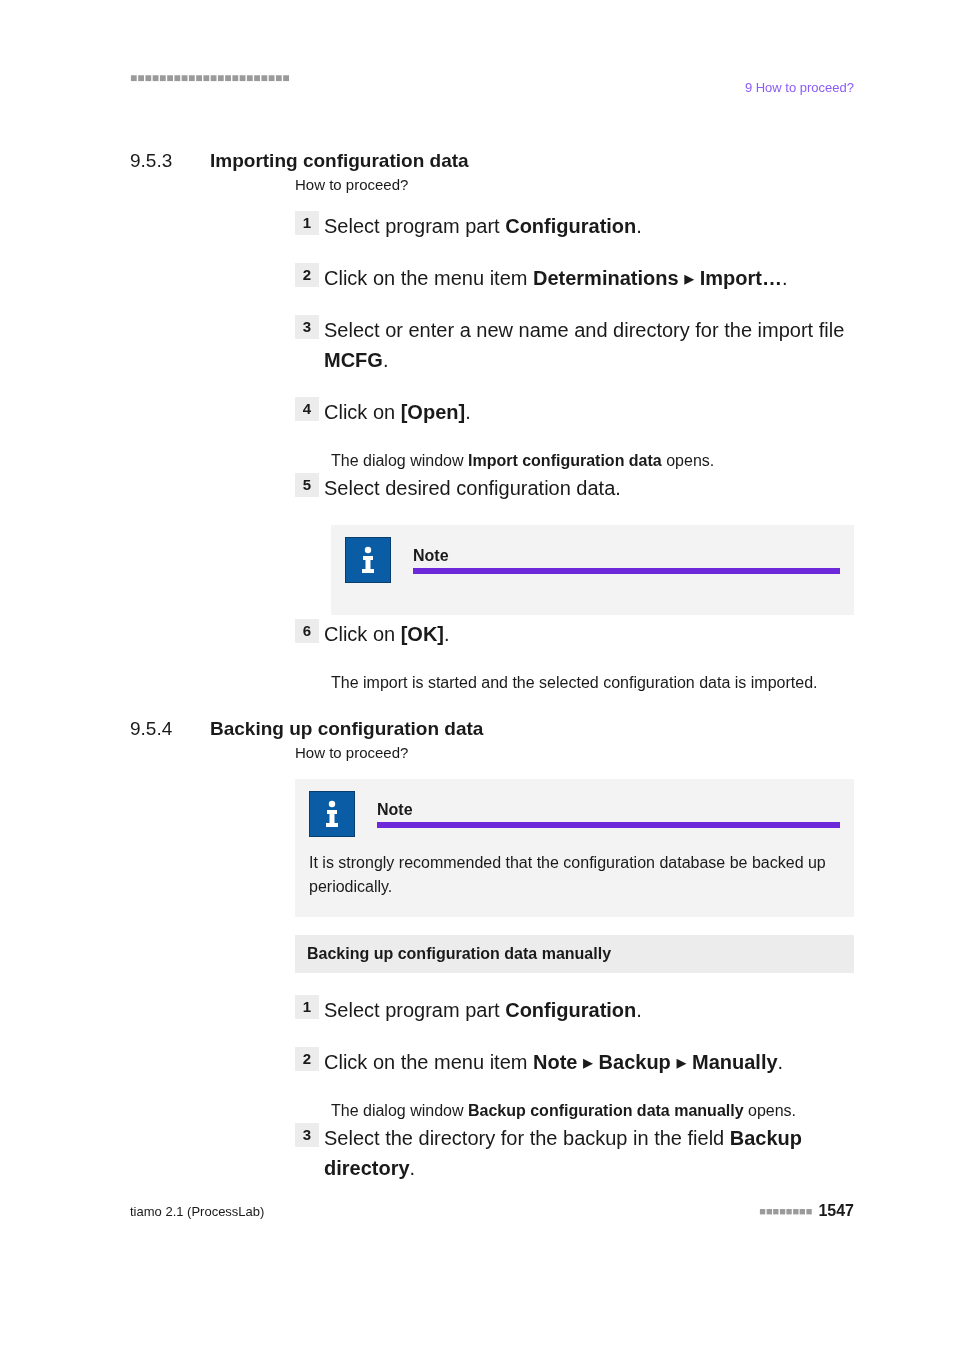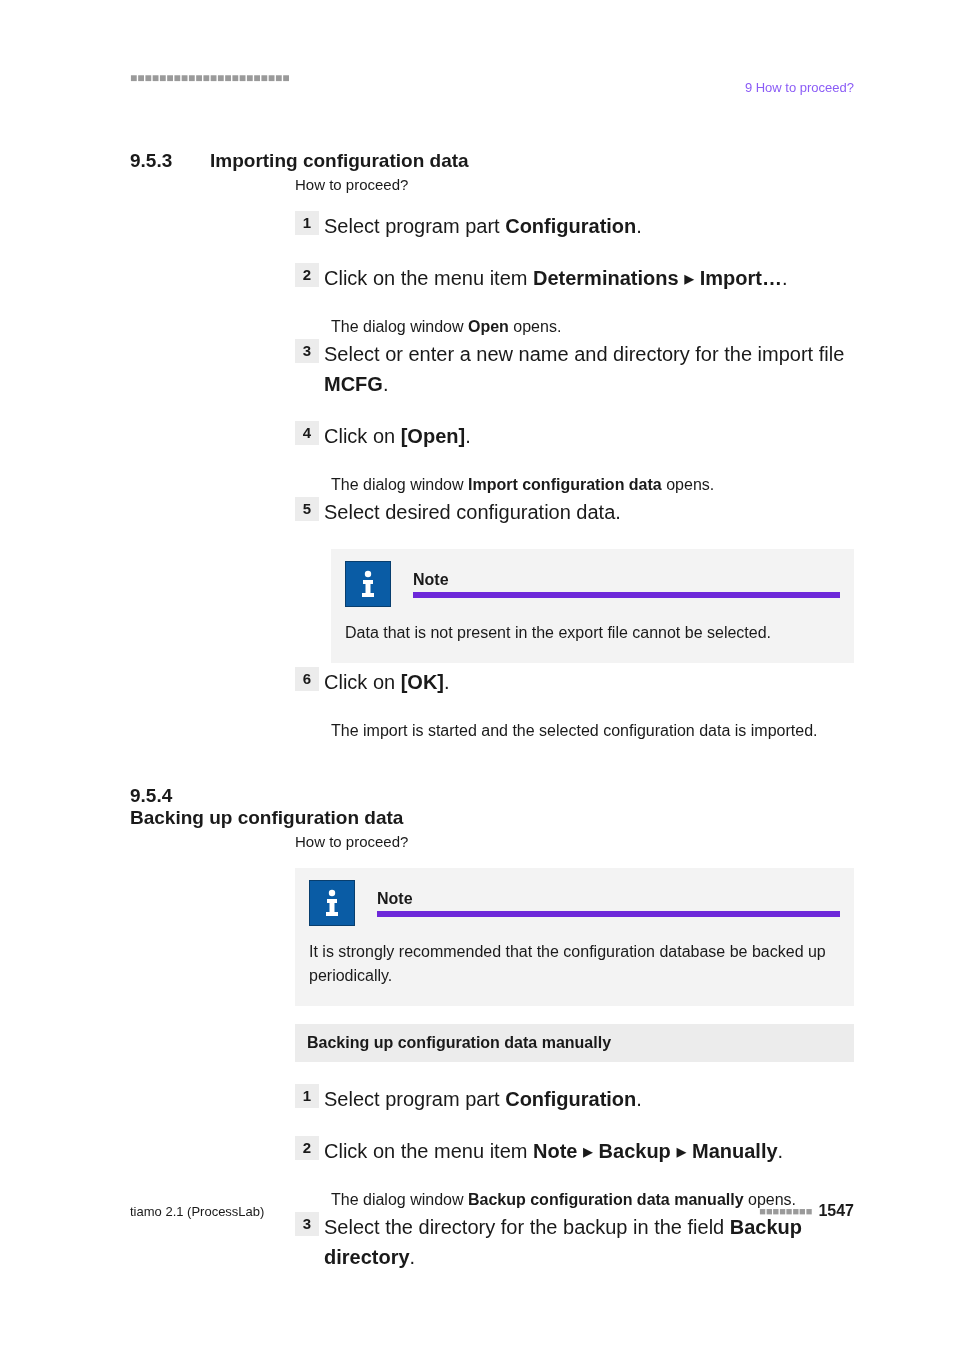--- a/index.html
+++ b/index.html
@@ -32,21 +32,21 @@
     color: #8b5cf6;
     margin-top: 20px;
   }
   .section-row {
     display: flex;
     align-items: baseline;
     margin-bottom: 4px;
   }
   .section-num {
     width: 80px;
-    font-weight: 700;
+    font-weight: 400;
     font-size: 19px;
   }
   .section-title {
     font-weight: 700;
     font-size: 19px;
   }
   .subtitle {
     margin-left: 165px;
     font-size: 15px;
     margin-bottom: 18px;
@@ -181,21 +181,20 @@
           <div class="step-num">1</div>
           <div class="step-text">Select program part <b>Configuration</b>.</div>
         </div>
       </div>
       <div class="step-block">
         <div class="step-row">
           <div class="step-num">2</div>
           <div class="step-text">Click on the menu item <b>Determinations</b> ▸ <b>Import…</b>.</div>
         </div>
       </div>
-      <div class="step-sub">The dialog window <b>Open</b> opens.</div>
       <div class="step-block">
         <div class="step-row">
           <div class="step-num">3</div>
           <div class="step-text">Select or enter a new name and directory for the import file <b>MCFG</b>.</div>
         </div>
       </div>
       <div class="step-block">
         <div class="step-row">
           <div class="step-num">4</div>
           <div class="step-text">Click on <b>[Open]</b>.</div>
@@ -215,32 +214,31 @@
               <circle cx="13" cy="5" r="3.2" fill="#fff"></circle>
               <rect x="8" y="11" width="10" height="4" fill="#fff"></rect>
               <rect x="10.5" y="11" width="5" height="15" fill="#fff"></rect>
               <rect x="7" y="24" width="12" height="4" fill="#fff"></rect>
             </svg>
           </div>
           <div class="note-title-wrap">
             <div class="note-title">Note</div>
           </div>
         </div>
-        <div class="note-body">Data that is not present in the export file cannot be selected.</div>
       </div>
       <div class="step-block">
         <div class="step-row">
           <div class="step-num">6</div>
           <div class="step-text">Click on <b>[OK]</b>.</div>
         </div>
       </div>
       <div class="step-sub">The import is started and the selected configuration data is imported.</div>
     </div>
 
-  <div class="section-row" style="margin-top:42px;flex-direction:column;">
+  <div class="section-row" style="margin-top:23px;">
     <span class="section-num">9.5.4</span>
     <span class="section-title">Backing up configuration data</span>
   </div>
   <div class="subtitle">How to proceed?</div>
 
   <div class="note-box-alt">
     <div class="note-head-row">
       <div class="info-icon">
         <svg width="26" height="30" viewBox="0 0 26 30">
           <circle cx="13" cy="5" r="3.2" fill="#fff"></circle>

